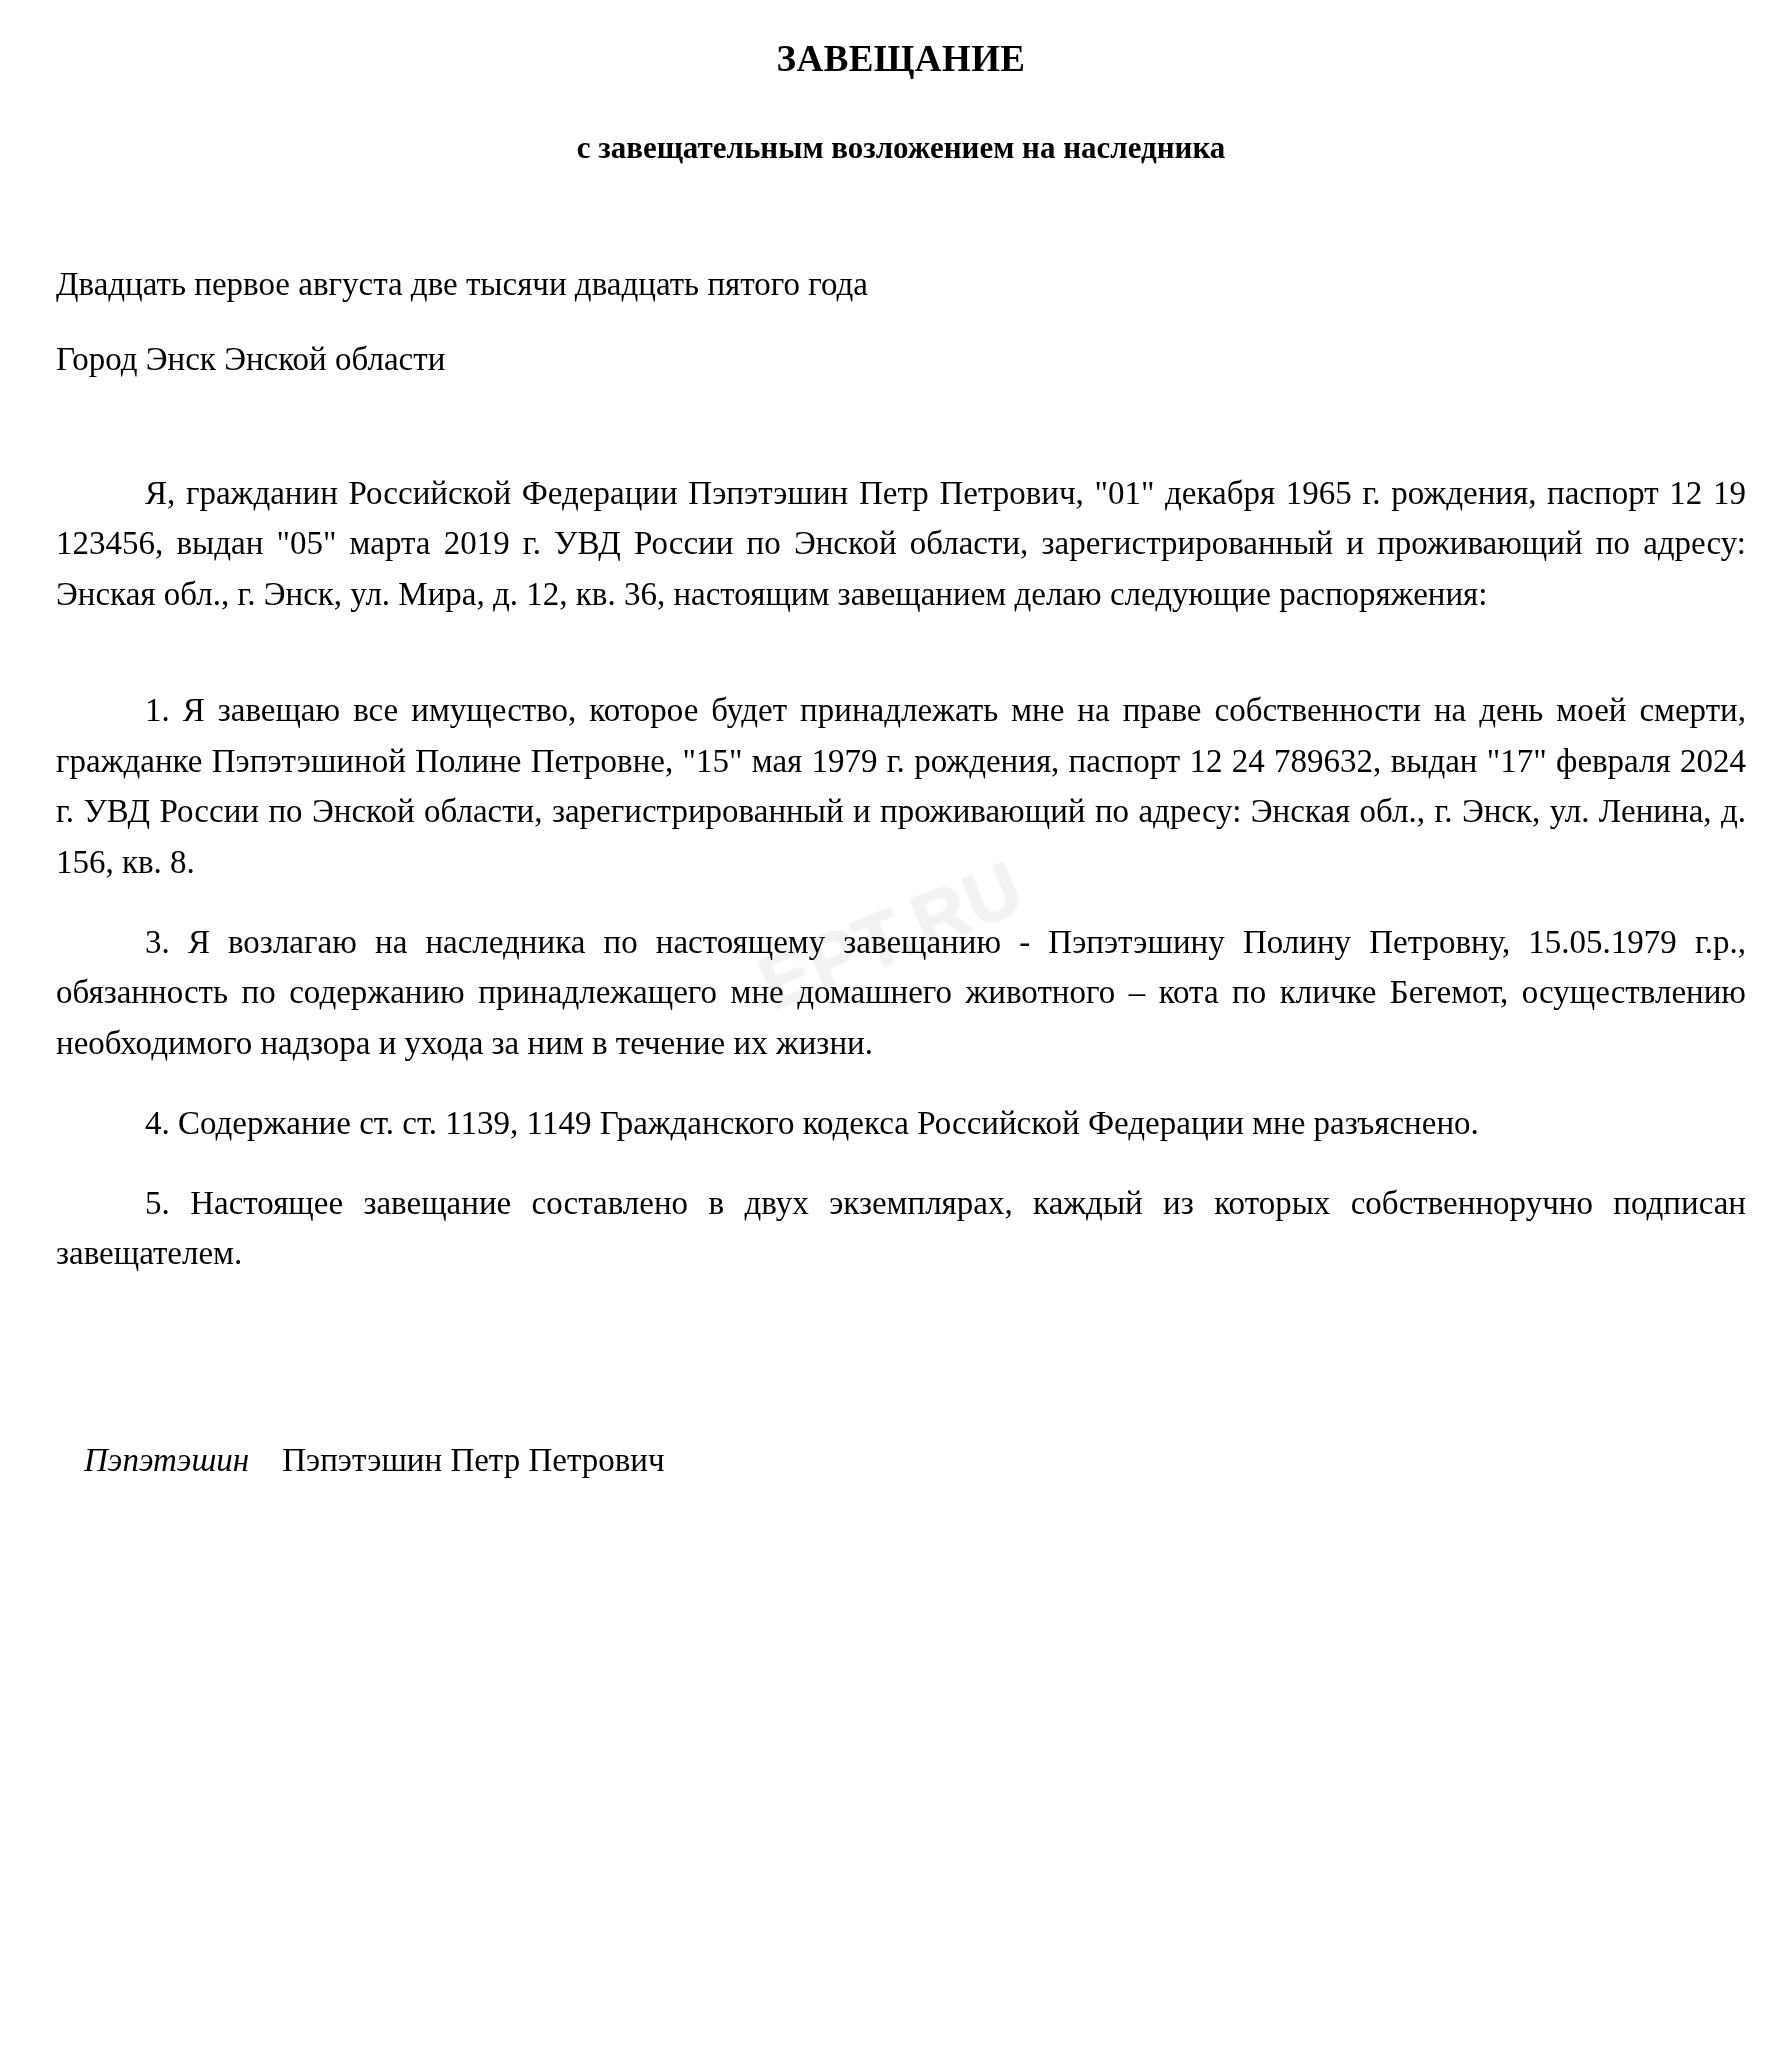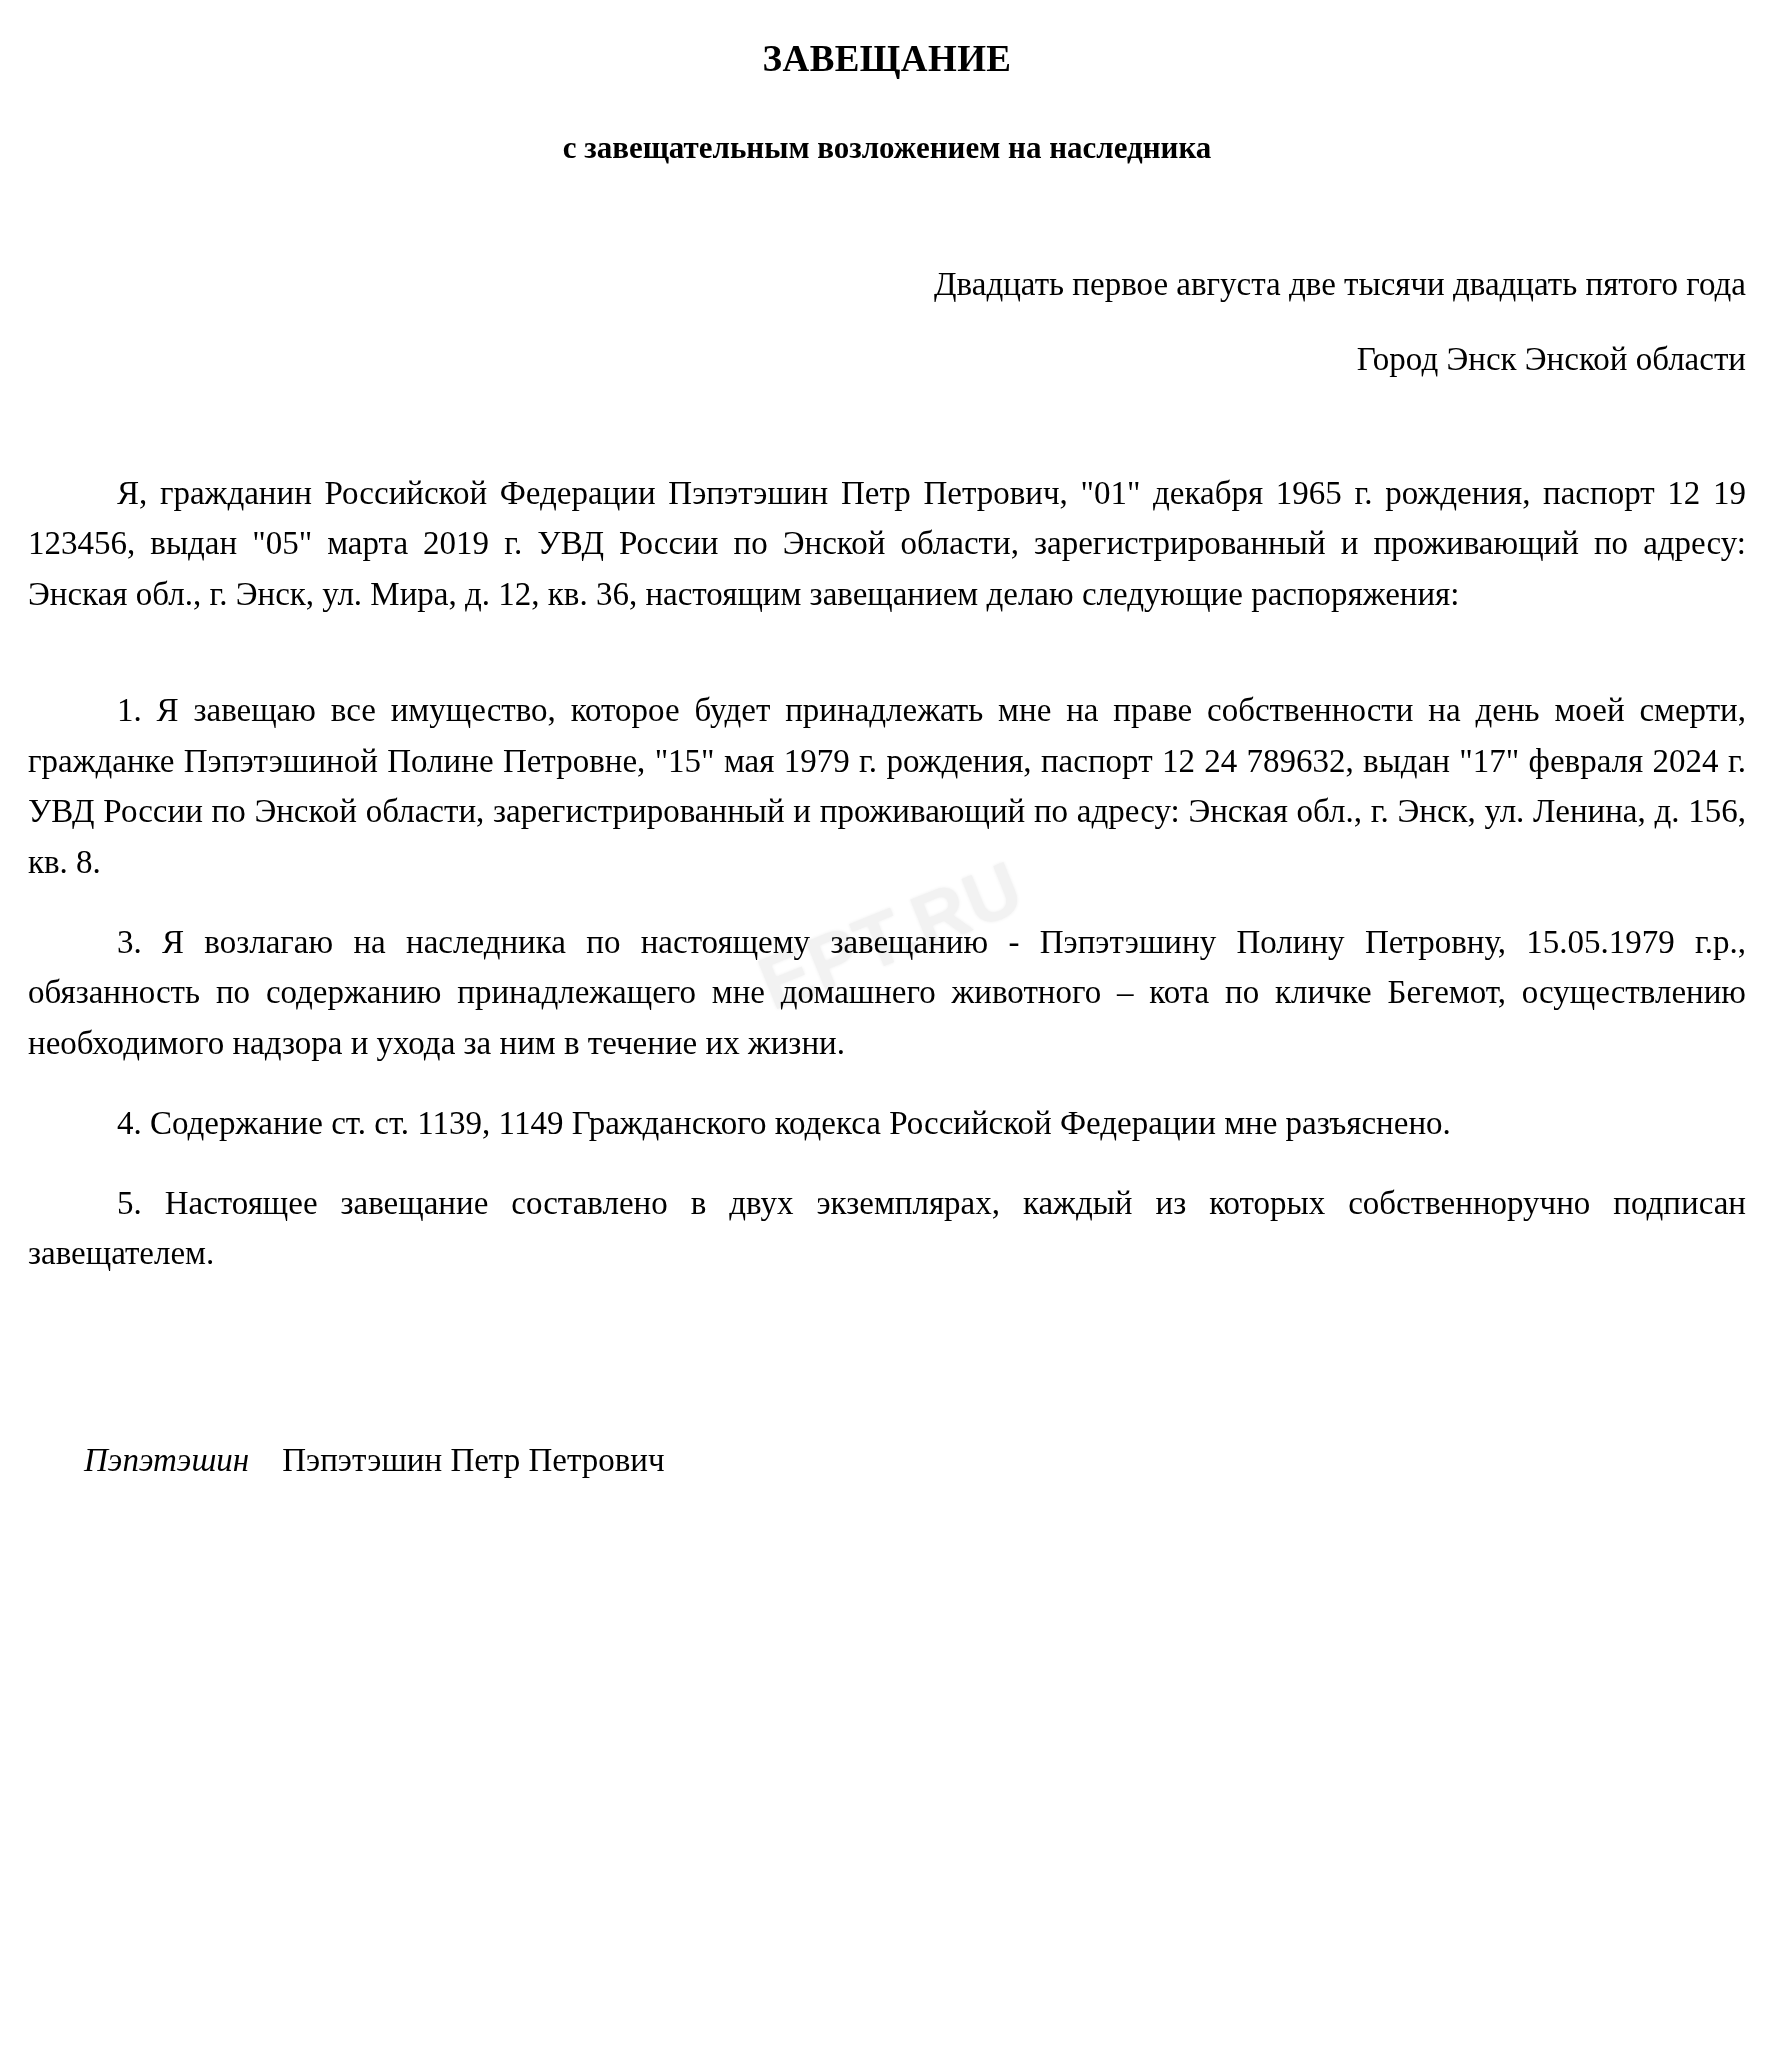--- a/index.html
+++ b/index.html
@@ -39,21 +39,21 @@
     color: #f2f2f2;
     text-shadow: 0 0 3.5px #ededed;
     white-space: nowrap;
     pointer-events: none;
     z-index: 0;
   }
 
   .content {
     position: relative;
     z-index: 1;
-    padding-left: 28px;
+    padding-left: 56px;
     padding-right: 37px;
   }
 
   .title {
     text-align: center;
     font-weight: bold;
     font-size: 37px;
     letter-spacing: 0.4px;
     margin: 0;
     padding-top: 37px;
@@ -61,21 +61,21 @@
 
   .subtitle {
     text-align: center;
     font-weight: bold;
     font-size: 31px;
     margin: 8px;
     padding-top: 42px;
   }
 
   .datecity {
-    text-align: right;
+    text-align: left;
     font-size: 33px;
     margin: 0;
   }
   .datecity.first { padding-top: 92px; }
   .datecity.second { padding-top: 38px; }
 
   .para {
     text-align: justify;
     text-justify: inter-word;
     font-size: 33px;

